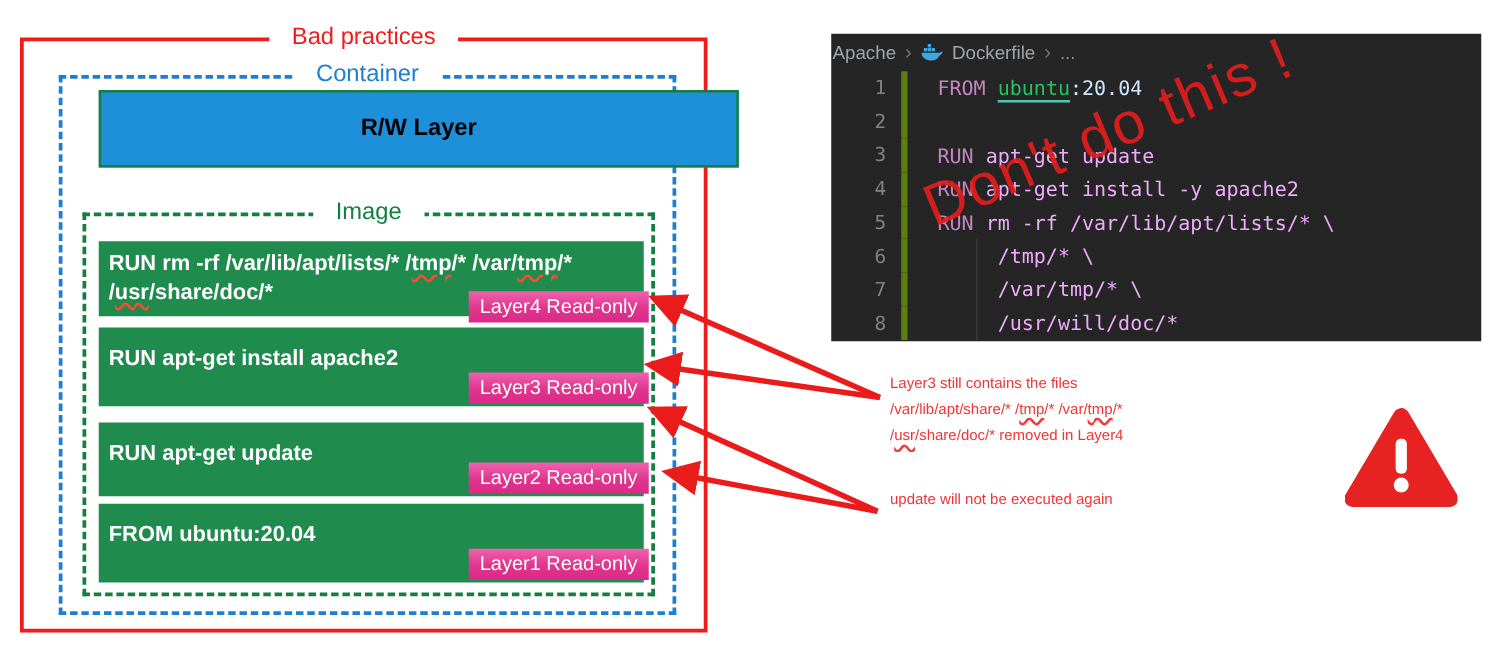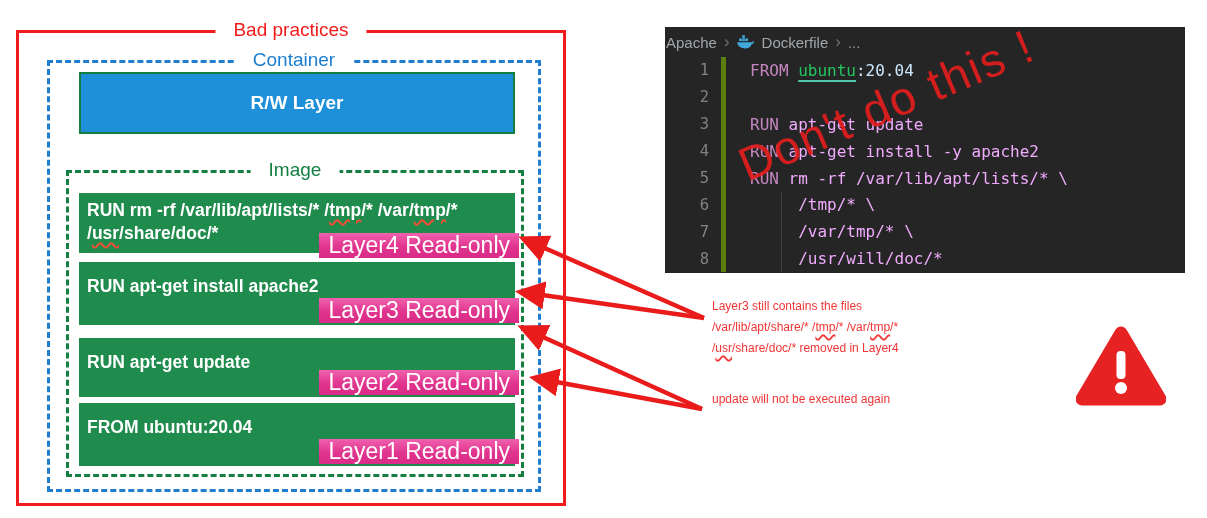--- a/index.html
+++ b/index.html
@@ -10,34 +10,34 @@
   .frame{position:absolute;box-sizing:border-box;}
   .bad-box{left:16px;top:30px;width:550px;height:476px;border:3px solid #F21B1B;}
   .container-box{left:47px;top:60px;width:494px;height:432px;border:3px dashed #1E7ED0;}
   .image-box{left:66px;top:170px;width:458px;height:307px;border:3px dashed #157F42;}
   .frame-label{position:absolute;top:-14px;left:50%;transform:translateX(-50%);
                background:#fff;padding:0 18px;font-size:19px;white-space:nowrap;}
   .bad-box .frame-label{color:#F21B1B;font-weight:500;}
   .container-box .frame-label{color:#1E7ED0;}
   .image-box .frame-label{color:#157F42;}
 
-  .rw-layer{position:absolute;left:79px;top:72px;width:436px;height:62px;box-sizing:border-box;
-            background:#1E8FD9;border:2px solid #157F42;color:#ffffff;font-weight:bold;font-size:19px;
+  .rw-layer{position:absolute;left:79px;top:72px;width:512px;height:62px;box-sizing:border-box;
+            background:#1E8FD9;border:2px solid #157F42;color:#000000;font-weight:bold;font-size:19px;
             display:flex;align-items:center;justify-content:center;}
 
   .layer{position:absolute;left:79px;width:436px;background:#1F8B4D;color:#fff;box-sizing:border-box;}
   .layer.l1{top:193px;height:60px;}
   .layer.l2{top:262px;height:63px;}
   .layer.l3{top:338px;height:59px;}
   .layer.l4{top:403px;height:63px;}
   .layer-txt{display:block;font-weight:bold;font-size:17.5px;line-height:1.3;
              padding:13px 12px 0 8px;max-width:380px;}
   .layer.l1 .layer-txt{padding-top:6px;}
   .badge{position:absolute;right:-4px;bottom:2px;height:25px;line-height:25px;padding:0 9px;
-         font-size:23px;color:#fff;white-space:nowrap;
+         font-size:16px;color:#fff;white-space:nowrap;
          background:linear-gradient(180deg,#F061AE 0%,#E0348E 55%,#D92B87 100%);}
   .layer.l1 .badge{bottom:-5px;}
   .wavy{text-decoration-line:underline;text-decoration-style:wavy;
         text-decoration-color:#FF4A33;text-decoration-thickness:1.5px;text-underline-offset:3px;}
 
   
   .editor{position:absolute;left:665px;top:27px;width:520px;height:246px;background:#252526;}
   .breadcrumb{display:flex;align-items:center;height:30px;padding-left:1px;gap:7px;
               color:#A2A6A9;font-size:15px;}
   .crumb-sep{color:#6F7477;font-size:17px;line-height:1;transform:translateY(-1px);}

